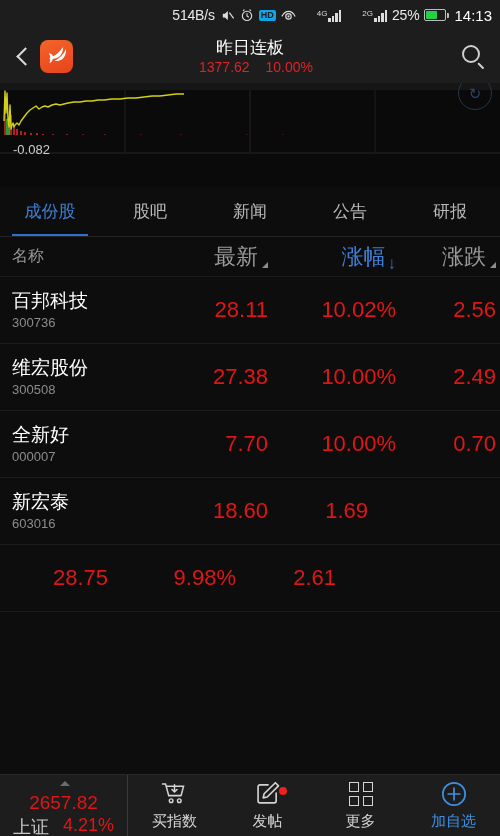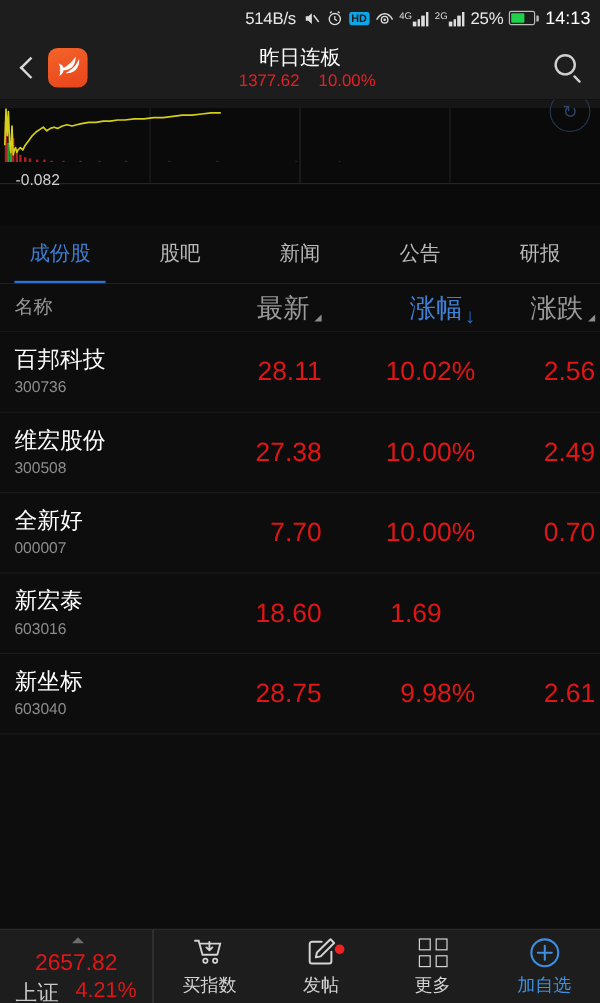--- a/index.html
+++ b/index.html
@@ -24,21 +24,21 @@
     font-size:9px; font-weight:bold; background:#0ea5e9; color:#1d1d1d;
     border-radius:2px; padding:1px 2px; line-height:1;
   }
   .sb-sig { display:flex; align-items:flex-end; gap:1px; height:13px; }
   .sb-sig i { width:2.5px; background:#dcdcdc; display:block; }
   .sb-sig i:nth-child(1){height:4px}
   .sb-sig i:nth-child(2){height:6px}
   .sb-sig i:nth-child(3){height:9px}
   .sb-sig i:nth-child(4){height:12px}
   .sb-net { font-size:8px; color:#dcdcdc; margin-right:1px; align-self:flex-start; }
-  .sb-netwrap { display:flex; align-items:flex-end; }
+  .sb-netwrap { display:flex; align-items:flex-end;margin-left:16px; }
   .sb-batt {
     width:22px; height:12px; border:1.5px solid #bdbdbd; border-radius:2px;
     position:relative; display:flex; align-items:center; padding:1px;
   }
   .sb-batt::after{
     content:""; position:absolute; right:-4px; top:3px;
     width:2px; height:5px; background:#bdbdbd; border-radius:0 1px 1px 0;
   }
   .sb-batt i { display:block; height:100%; width:60%; background:#1fd14b; border-radius:1px; }
   .sb-time { font-size:15px; color:#fff; margin-left:3px; }
@@ -381,24 +381,20 @@
   <div class="row">
     <div class="c-name">
       <div class="r-name">新宏泰</div>
       <div class="r-code">603016</div>
     </div>
     <div class="c-last up">18.60</div>
     <div class="c-delta up">1.69</div>
   </div>
 
   <div class="row">
-    <div class="c-name">
-      <div class="r-name">新坐标</div>
-      <div class="r-code">603040</div>
-    </div>
     <div class="c-last up">28.75</div>
     <div class="c-chg up">9.98%</div>
     <div class="c-delta up">2.61</div>
   </div>
 
 </div>
 
 <div class="bottombar">
 
   <div class="bb-index">

